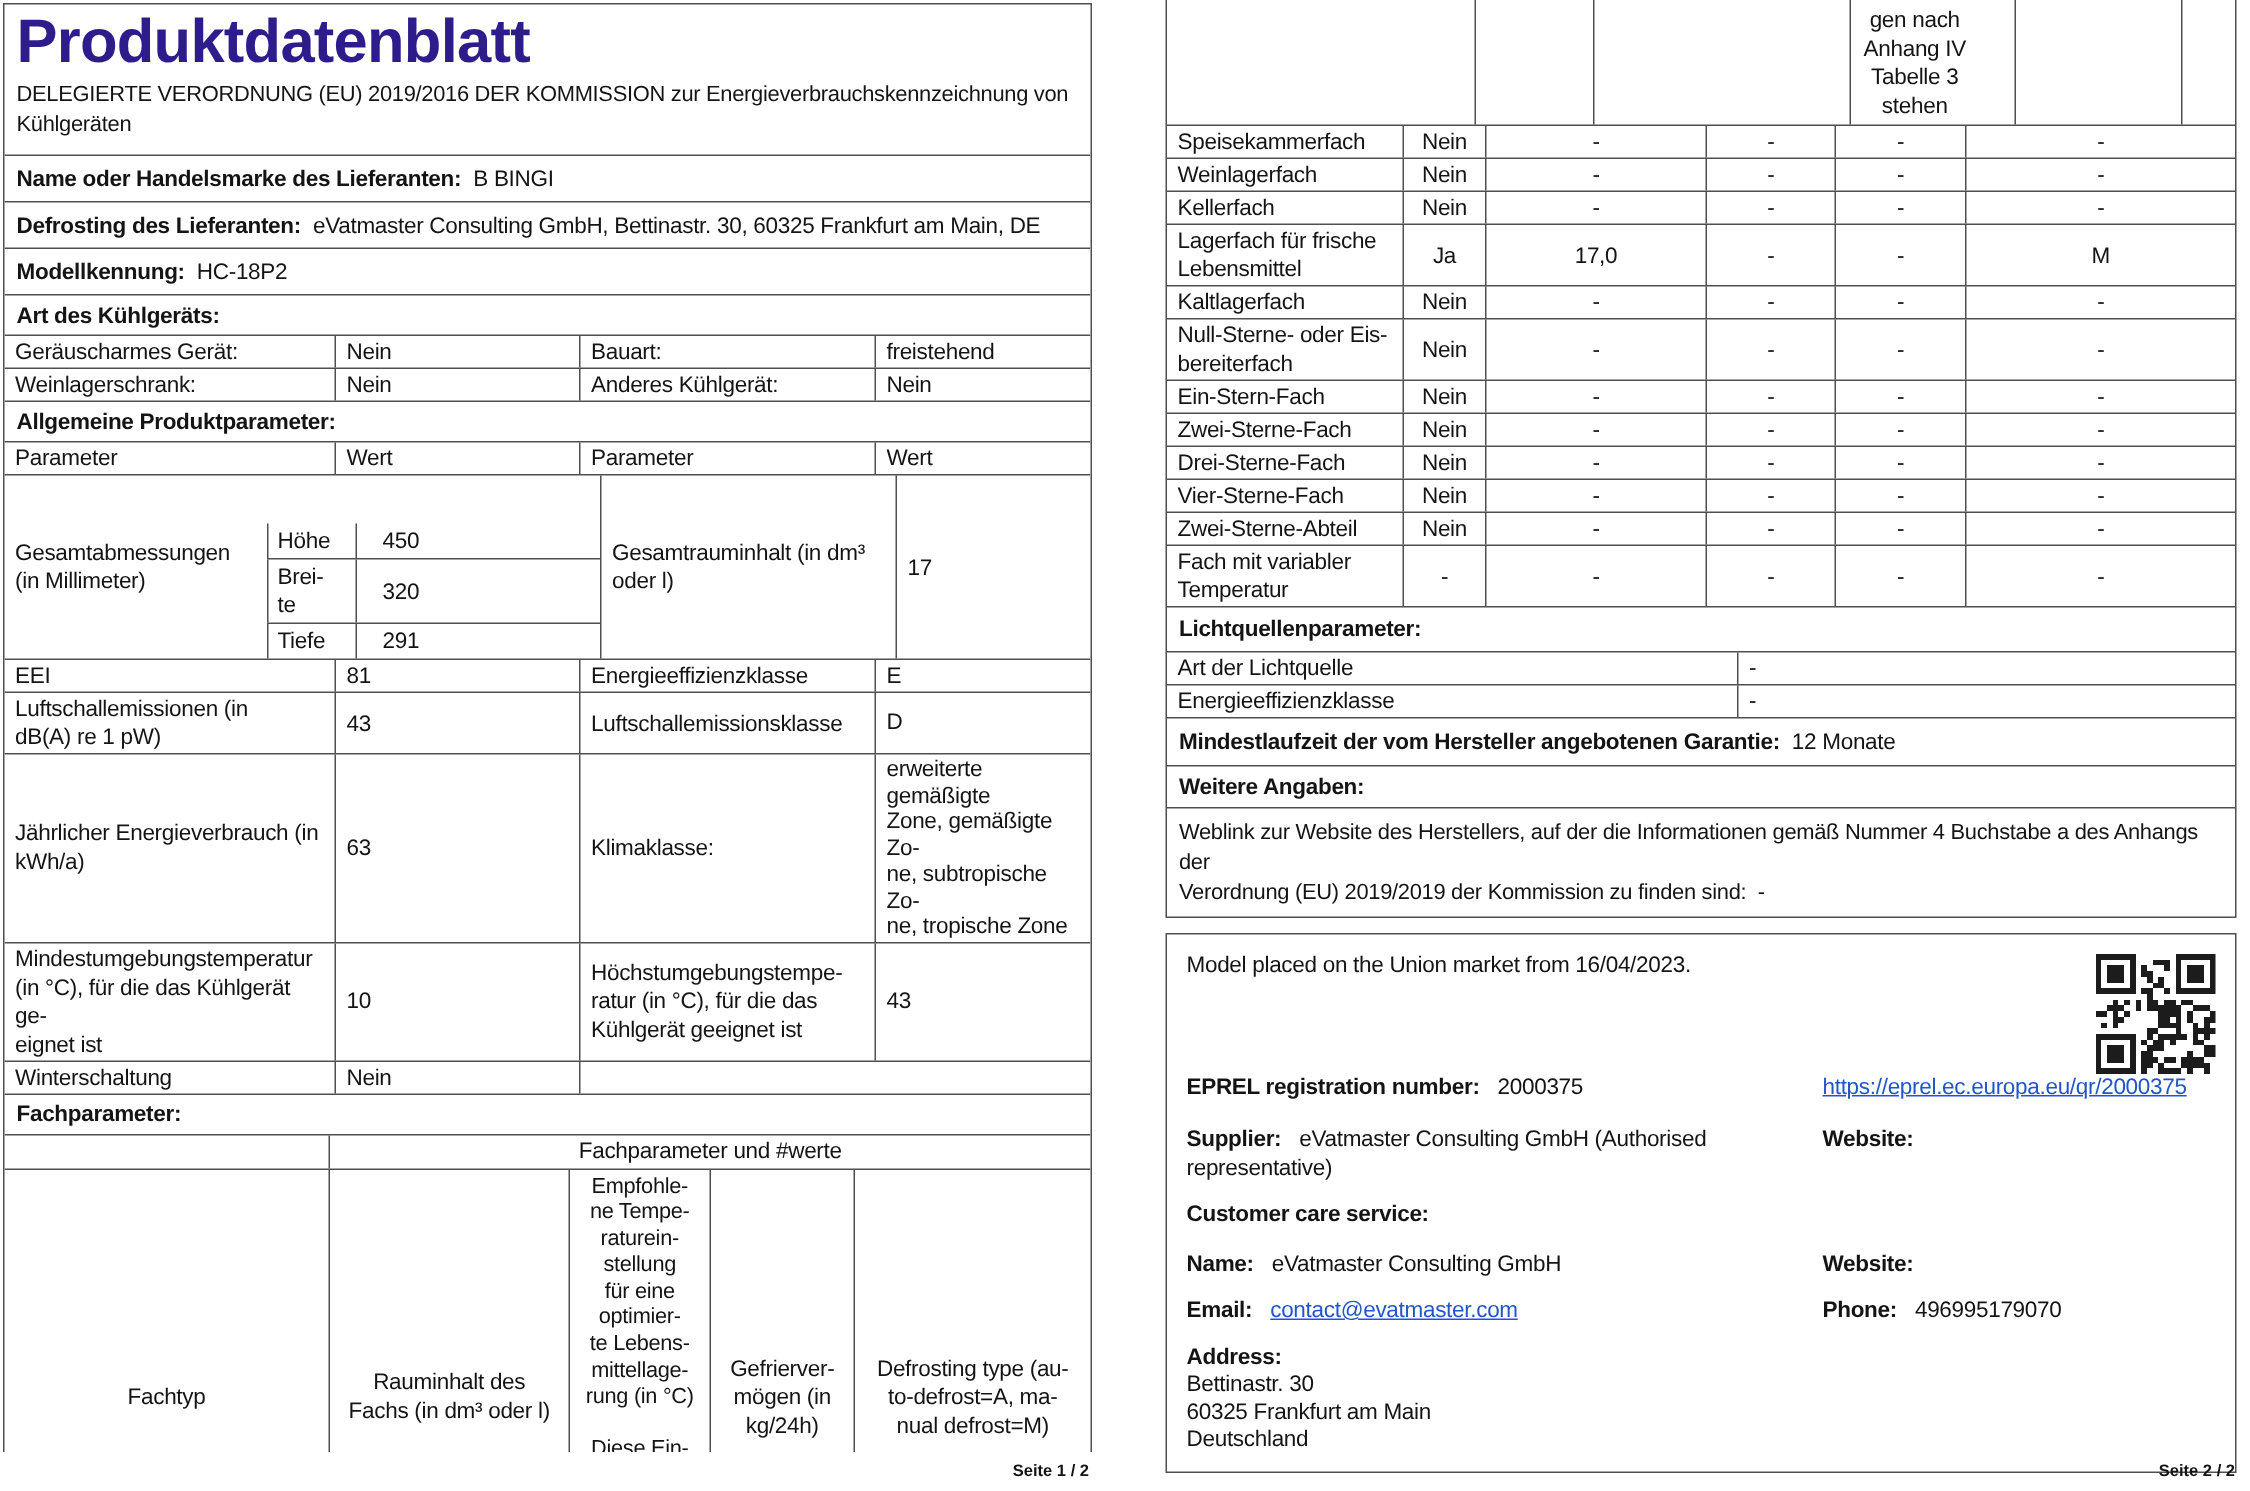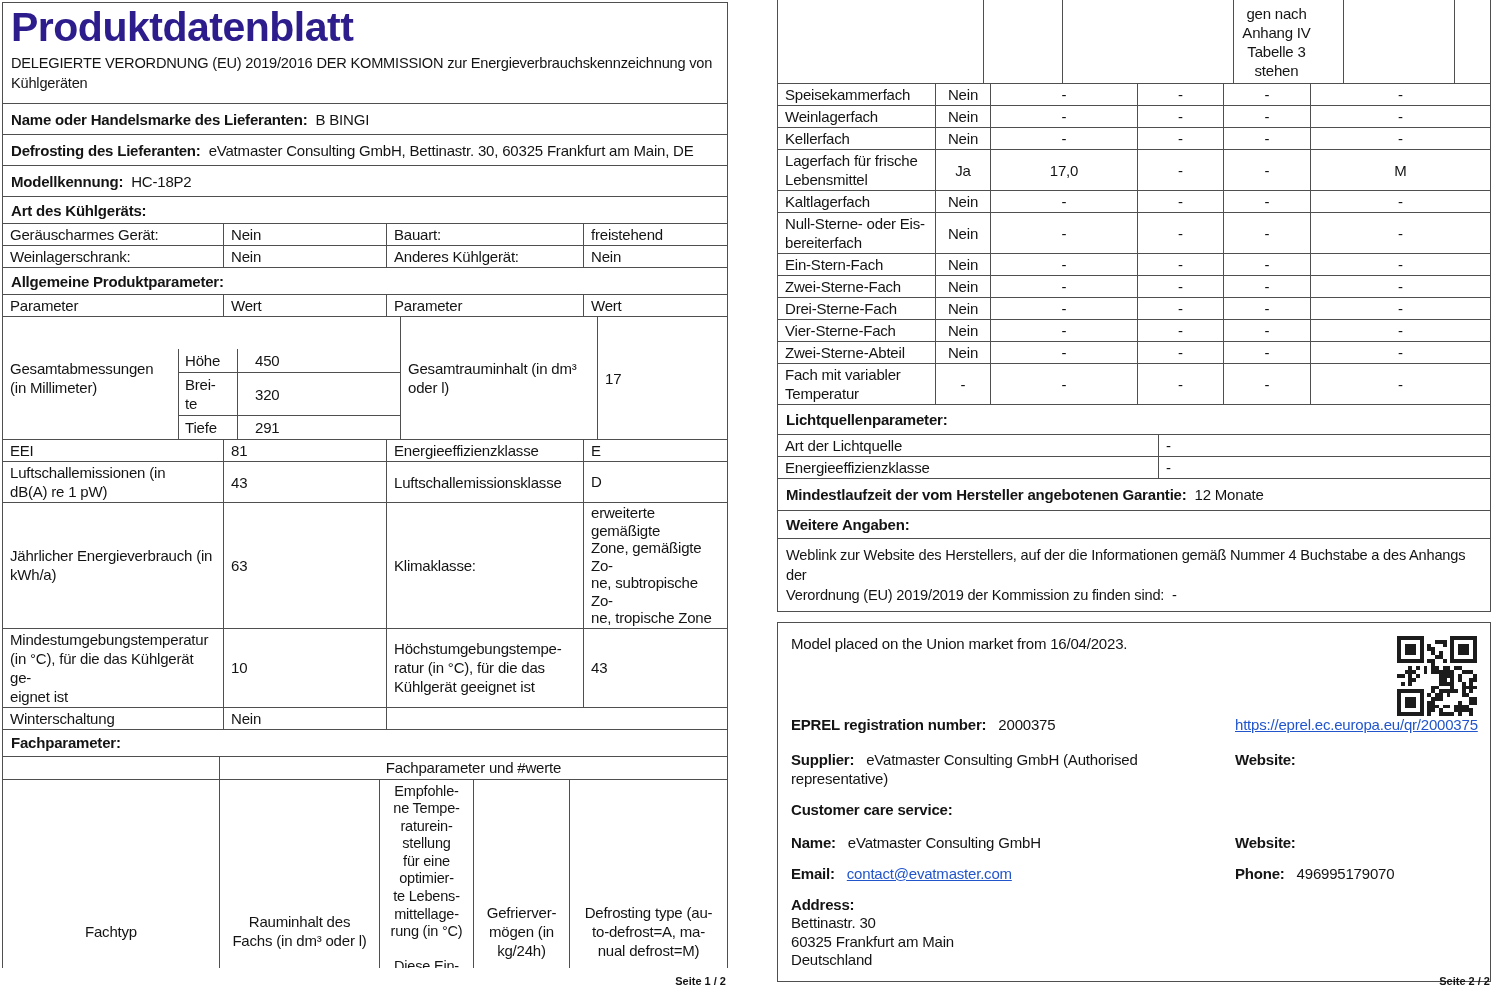--- a/index.html
+++ b/index.html
@@ -63,21 +63,21 @@
   .lv{flex:1;border-left:1px solid #4f4f4f;padding:1px 7px;display:flex;align-items:center;}
   .fullrow{min-height:29px;display:flex;align-items:center;padding:0 8px;border-bottom:1px solid #4f4f4f;}
   .weblink{padding:6px 8px;font-size:14.6px;line-height:20px;border-bottom:1px solid #4f4f4f;white-space:pre-line;}
   .val7{margin-left:8px;}
   
   .marketbox{margin-top:10px;border:1px solid #4f4f4f;height:360px;position:relative;box-sizing:border-box;background:#fff;}
   .placed{margin:11px 110px 0 13px;}
   .qr{position:absolute;top:13px;right:13px;width:80px;height:80px;}
   .boxrow{display:flex;padding:0 13px;align-items:flex-start;}
   .bleft{width:424px;flex:none;}
-  .bright{flex:1;margin-left:20px;}
+  .bright{flex:1;}
   .mt-eprel{margin-top:62px;}
   .mt16{margin-top:16px;}
   .mt12{margin-top:12px;}
   .mt14{margin-top:14px;}
   a.link{color:#2255cc;text-decoration:underline;cursor:pointer;}
   .addr{line-height:18.5px;}
   
   .footer{position:absolute;top:972px;font-size:11px;font-weight:bold;letter-spacing:0;}
   .footer1{left:2px;width:724px;text-align:right;}
   .footer2{left:777px;width:713px;text-align:right;}

